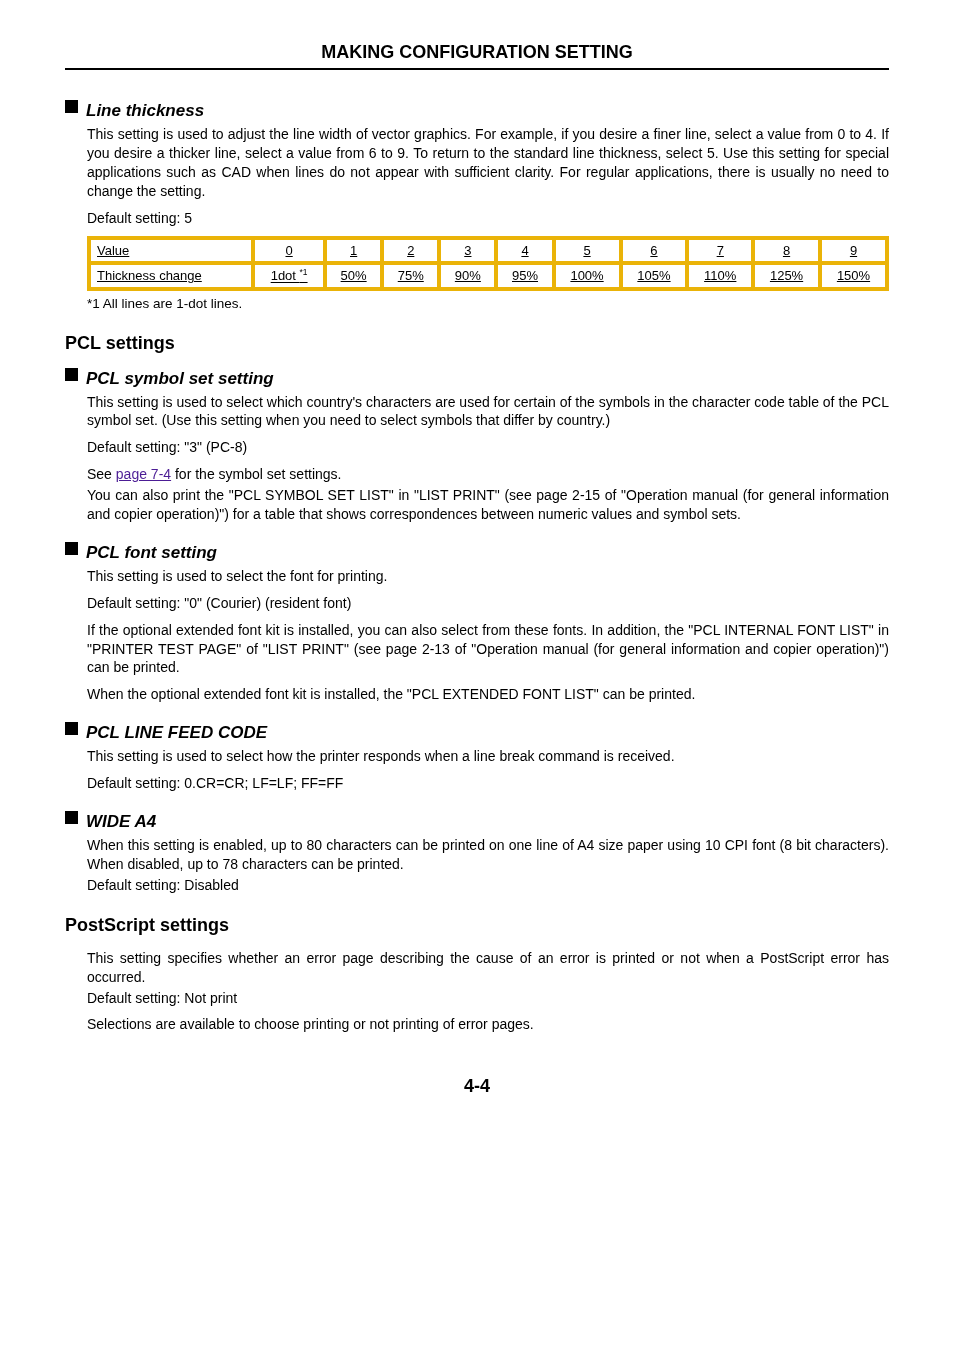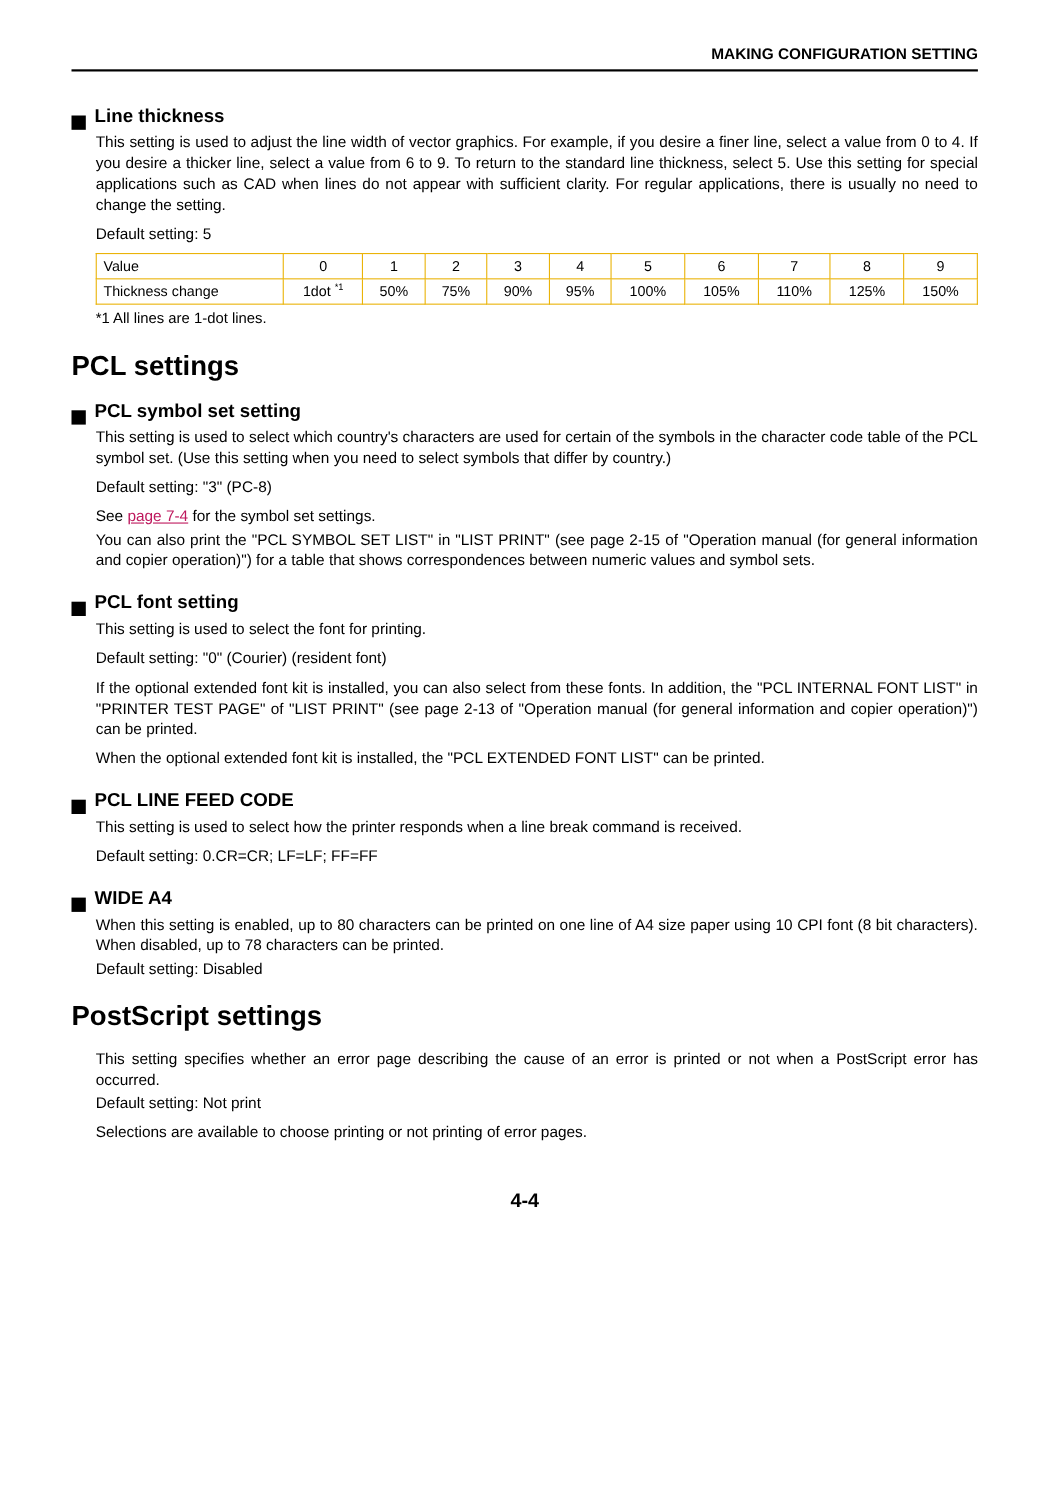--- a/index.html
+++ b/index.html
@@ -13,68 +13,70 @@
     font-size: 14px;
     line-height: 1.35;
   }
   .header-line {
     border-bottom: 2px solid #000;
     padding-bottom: 4px;
     margin-bottom: 30px;
   }
   .header-title {
     font-weight: bold;
-    text-align: right;
-    font-size: 14px;
+    text-align: center;
+    font-size: 18px;
   }
   .section {
     margin-bottom: 18px;
   }
   .heading-row {
     display: flex;
-    align-items: flex-end;
+    align-items: flex-start;
     gap: 8px;
     margin-bottom: 2px;
+    font-style: italic;
   }
   .square {
     width: 13px;
     height: 13px;
     background: #000;
     flex-shrink: 0;
   }
   .h3 {
     font-weight: bold;
     font-size: 17px;
   }
   .h2 {
     font-weight: bold;
-    font-size: 25px;
+    font-size: 18px;
     margin-top: 14px;
     margin-bottom: 12px;
   }
   .body-text {
     padding-left: 22px;
     text-align: justify;
   }
   .body-text p { margin-bottom: 8px; }
   .body-text p.tight { margin-bottom: 2px; }
-  .link { color: #be185d; text-decoration: underline; }
+  .link { color: #4c1d95; text-decoration: underline; }
   table.thick {
     border-collapse: collapse;
     width: 100%;
     margin-top: 4px;
     margin-left: 22px;
     width: calc(100% - 22px);
     font-size: 13px;
   }
   table.thick td, table.thick th {
-    border: 1px solid #eab308;
+    border: 4px solid #eab308;
     padding: 2px 6px;
     text-align: center;
     font-weight: normal;
+    text-decoration: underline;
   }
   table.thick td.lbl { text-align: left; white-space: nowrap; }
   .footnote {
     padding-left: 22px;
     font-size: 13.5px;
     margin-top: 4px;
     margin-bottom: 0;
   }
   .sup { font-size: 0.65em; vertical-align: super; }
   .page-num {

